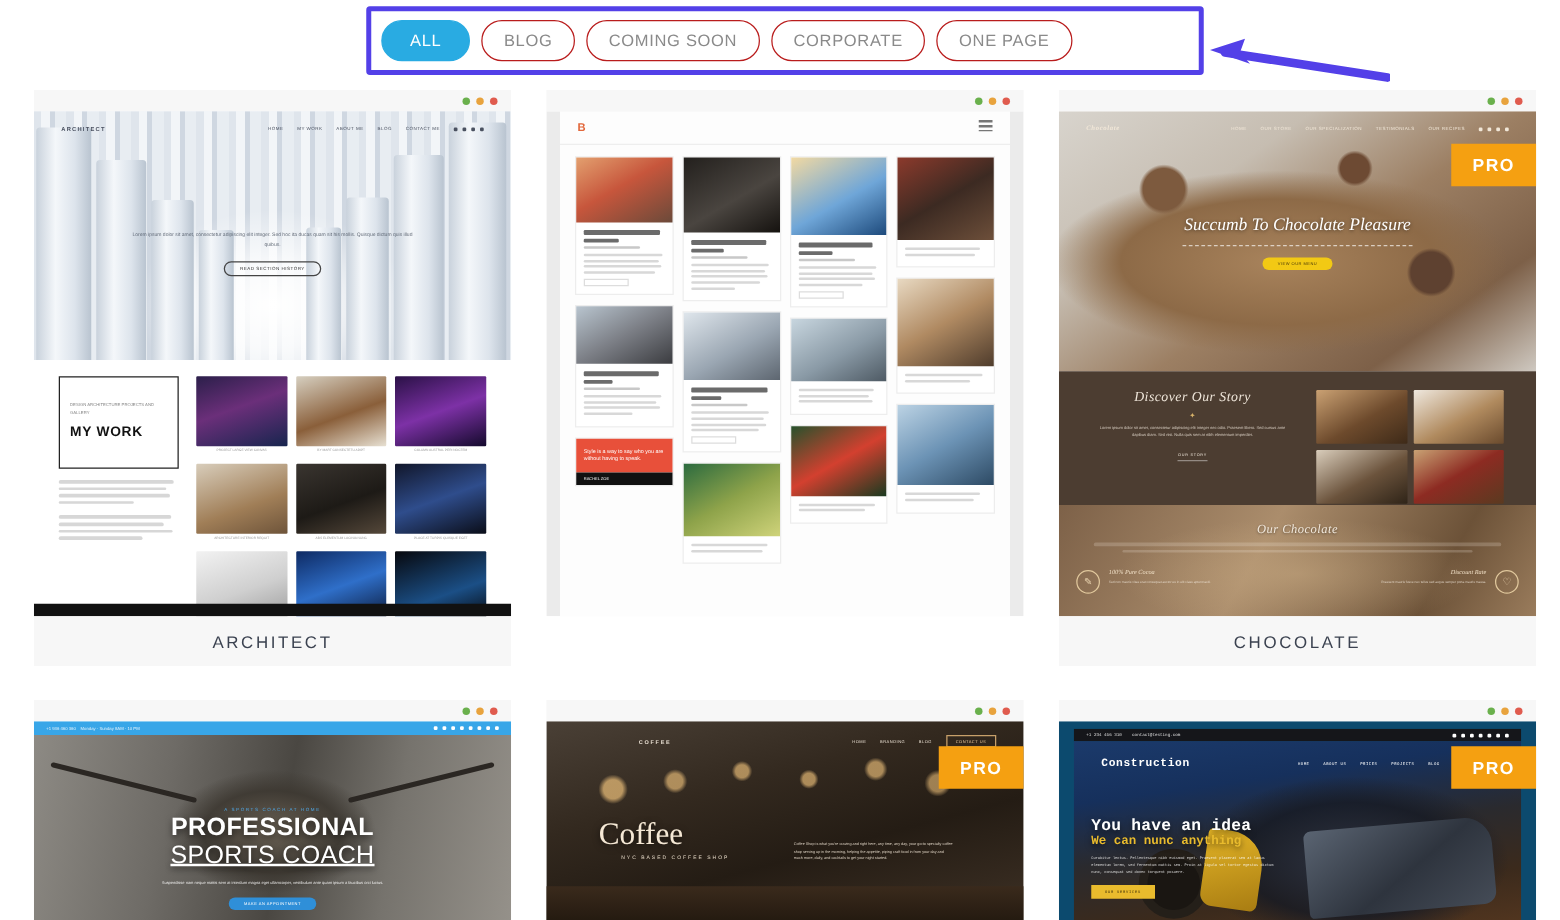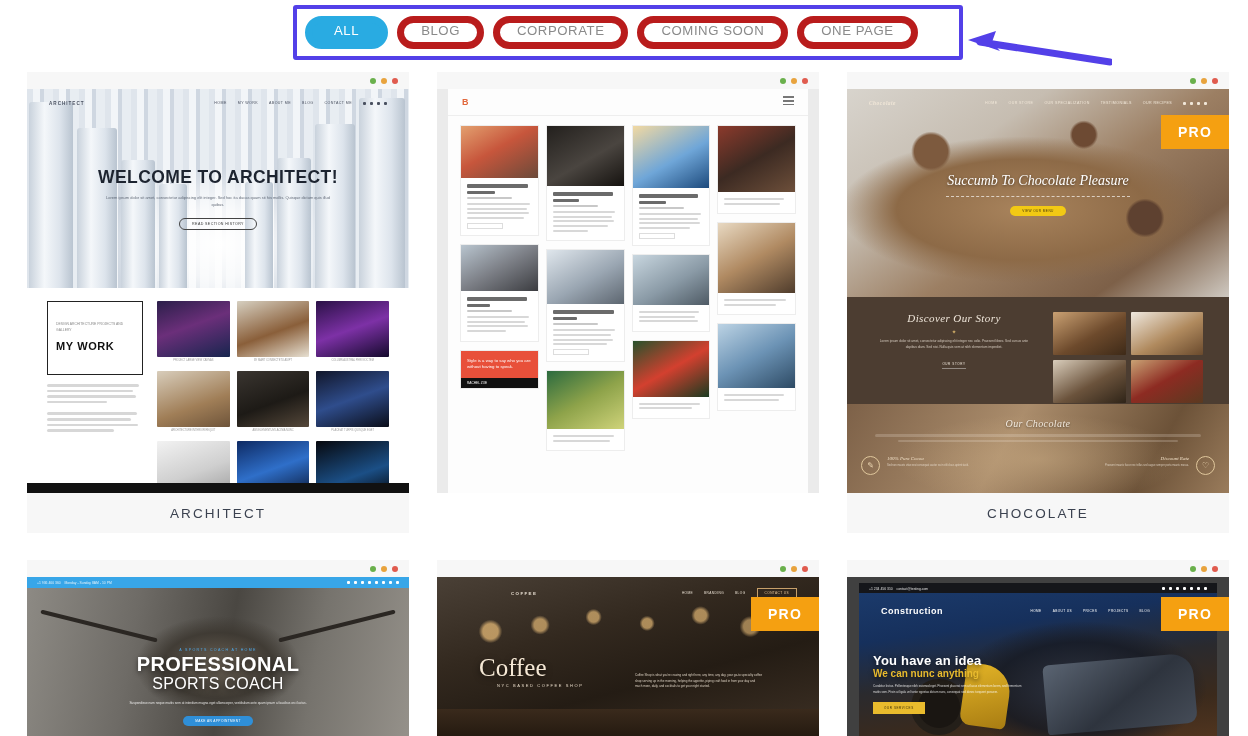--- a/index.html
+++ b/index.html
@@ -32,27 +32,28 @@
     left: 305px; top: 14px;
     height: 36px;
     display: flex;
     align-items: center;
     gap: 9px;
   }
 
   .filter-chip {
     height: 33px;
     border-radius: 17px;
-    border: 7px solid #b91c1c;
+    border: 1px solid #b91c1c;
     background: #ffffff;
     color: #8a8a8a;
     font-size: 13.2px;
     font-family: "Liberation Sans", sans-serif;
     letter-spacing: .55px;
     display: flex;
+    align-items: center;
     justify-content: center;
     padding: 0 17px;
     cursor: pointer;
     white-space: nowrap;
     user-select: none;
   }
   .filter-chip.is-active {
     background: #29abe2;
     border-color: #29abe2;
     color: #ffffff;
@@ -272,21 +273,21 @@
       radial-gradient(circle at 27% 30%, rgba(255,206,130,.6) 0 2%, transparent 3.2%),
       radial-gradient(circle at 41% 25%, rgba(255,206,130,.6) 0 2%, transparent 3.2%),
       radial-gradient(circle at 55% 29%, rgba(255,206,130,.6) 0 2%, transparent 3.2%),
       radial-gradient(circle at 69% 24%, rgba(255,206,130,.6) 0 2%, transparent 3.2%),
       radial-gradient(circle at 82% 31%, rgba(255,206,130,.55) 0 2%, transparent 3.2%),
       linear-gradient(165deg,#4a4036 0%,#33291f 35%,#241c14 62%,#3e3125 100%);
   }
   .coffee-counter { position:absolute; left:0; right:0; bottom:0; height: 28px; background: linear-gradient(#3a2a1c,#241a10); }
 
   
-  .constr-wrap { position: absolute; inset: 0; background: #404040; }
+  .constr-wrap { position: absolute; inset: 0; background: #0c4a6e; font-family: Liberation Mono, monospace; }
   .constr-inner { position: absolute; left: 12px; right: 12px; top: 6px; bottom: 0; overflow: hidden; }
   .constr-bar { height: 10px; background: #15161a; }
   .constr-hero {
     position: absolute; left:0; right:0; top: 10px; bottom: 0;
     background:
       radial-gradient(ellipse 44% 58% at 62% 66%, #2e3442 0%, rgba(22,26,36,.8) 55%, transparent 80%),
       linear-gradient(172deg,#1b3a6b 0%,#16305c 26%,#2a2a2e 52%,#3b2a1c 78%,#51351f 100%);
   }
   .constr-bucket {
     position: absolute; right: 22px; bottom: 8px; width: 150px; height: 70px;
@@ -312,24 +313,24 @@
   <div id="filter-highlight"></div>
 
   <div id="filter-bar">
     <div class="filter-chip is-active">
       <span>ALL</span>
     </div>
     <div class="filter-chip">
       <span>BLOG</span>
     </div>
     <div class="filter-chip">
+      <span>COMING SOON</span>
+    </div>
+    <div class="filter-chip">
       <span>CORPORATE</span>
-    </div>
-    <div class="filter-chip">
-      <span>COMING SOON</span>
     </div>
     <div class="filter-chip">
       <span>ONE PAGE</span>
     </div>
   </div>
 
   <svg id="filter-arrow" viewBox="0 0 150 56">
     <path d="M148 44 L18 24" stroke="#5340e8" stroke-width="7" stroke-linecap="round" fill="none"></path>
     <path d="M6 22 L34 13 L30 24 L38 33 Z" fill="#5340e8"></path>
   </svg>
@@ -365,21 +366,20 @@
             <span>CONTACT ME</span>
             <span class="site-social">
                 <i></i>
                 <i></i>
                 <i></i>
                 <i></i>
               </span>
           </span>
         </div>
         <div class="hero" style="top:60px;height:100px;color:#1d2430;">
-          <div class="hero-title" style="font-size:17.5px;letter-spacing:.4px;">WELCOME TO ARCHITECT!</div>
           <div class="hero-sub" style="color:#4c5563;">Lorem ipsum dolor sit amet, consectetur adipiscing elit integer. Sed hoc ita ducas quam sit his mollis. Quisque dictum quis illud quibus.</div>
           <div class="hero-btn" style="border:1px solid #444;color:#333;">READ SECTION HISTORY</div>
         </div>
 
         <div class="arch-work">
           <div class="arch-left">
             <div class="arch-box">
               <div style="font-size:3.4px;color:#888;line-height:1.6;margin-bottom:7px;">DESIGN ARCHITECTURE PROJECTS AND GALLERY</div>
               <b>MY WORK</b>
             </div>
@@ -672,21 +672,21 @@
               <i></i>
           </span>
         </div>
         <div class="coach-hero">
           <div class="coach-arm" style="left:12px;top:36px;width:120px;transform:rotate(14deg);"></div>
           <div class="coach-arm" style="right:12px;top:36px;width:120px;transform:rotate(-14deg);"></div>
         </div>
         <div class="hero" style="top:62px;height:96px;color:#fff;z-index:4;">
           <div style="font-size:3.6px;color:#4ea9ea;letter-spacing:1.3px;">A SPORTS COACH AT HOME</div>
           <div class="hero-title" style="font-size:20px;letter-spacing:.4px;margin-top:2px;text-shadow:0 2px 5px rgba(0,0,0,.5);">PROFESSIONAL</div>
-          <div style="font-size:16px;font-weight:normal;letter-spacing:.3px;text-shadow:0 2px 5px rgba(0,0,0,.5);">SPORTS COACH</div>
+          <div style="font-size:20px;font-weight:normal;letter-spacing:.3px;text-shadow:0 2px 5px rgba(0,0,0,.5);text-decoration:underline;">SPORTS COACH</div>
           <div class="hero-sub" style="font-size:3.2px;max-width:48%;">Suspendisse nam neque mattis sem at interdum magna eget ullamcorper, vestibulum ante quam ipsum a faucibus orci luctus.</div>
           <div class="hero-btn" style="background:#2f8fd8;color:#fff;font-size:3.2px;">MAKE AN APPOINTMENT</div>
         </div>
       </div>
     </div>
   </div>
 
   <div class="card row2">
     <div class="card-chrome">
       <span class="dot g"></span>

